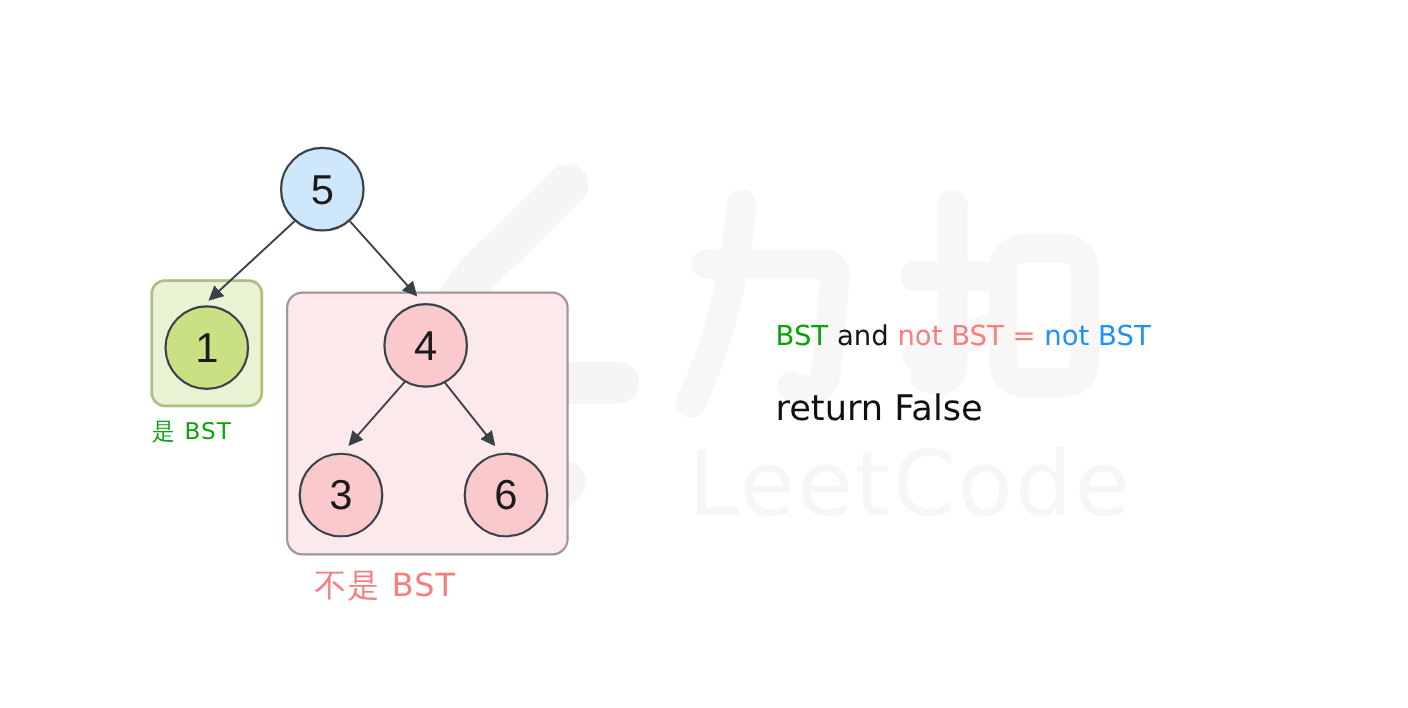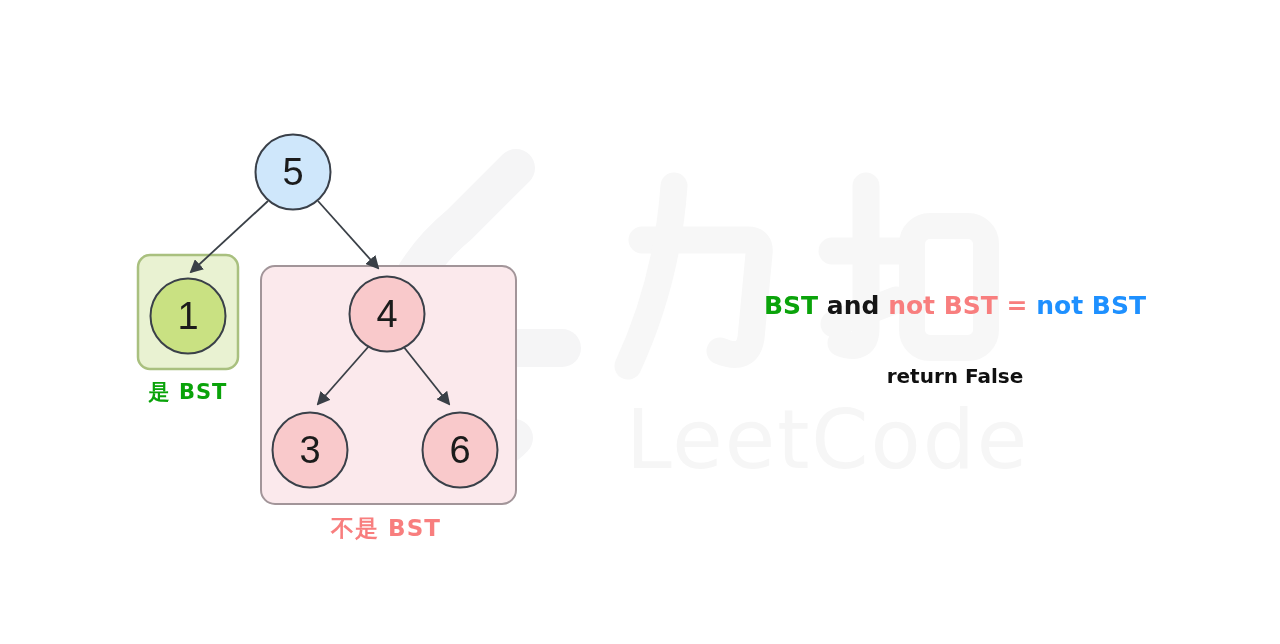--- a/index.html
+++ b/index.html
@@ -1,25 +1,25 @@
 <!DOCTYPE html>
 <html><head>
 <meta charset="utf-8">
 <style>
   html,body{margin:0;padding:0;}
   body{
     width:1280px;height:644px;position:relative;overflow:hidden;
     background:#ffffff;font-family:"DejaVu Sans",sans-serif;
   }
   .layer{position:absolute;inset:0;pointer-events:none;}
-  .label{position:absolute;font-weight:700;text-align:center;}
+  .label{position:absolute;font-weight:400;}
   .bst-label{left:138px;top:378px;width:100px;font-size:21px;letter-spacing:1px;}
-  .not-bst-label{left:286px;top:513px;width:200px;font-size:23px;letter-spacing:1px;}
+  .not-bst-label{left:286px;top:513px;width:200px;font-size:29px;letter-spacing:1px;}
   .formula{left:705px;top:291px;width:500px;font-size:25px;white-space:pre;}
-  .return-line{left:705px;top:352px;width:500px;font-size:20px;color:#101010;margin-top:12px;}
+  .return-line{left:705px;top:352px;width:500px;font-size:32px;color:#101010;}
   svg text.node-num{
     font-family:"Liberation Sans",sans-serif;font-size:38px;fill:#1b1b1b;
     text-anchor:middle;
   }
   svg text.wm-en{
     font-family:"DejaVu Sans",sans-serif;font-size:82px;fill:#f6f6f6;letter-spacing:2px;
   }
 </style>
 </head>
 <body>

